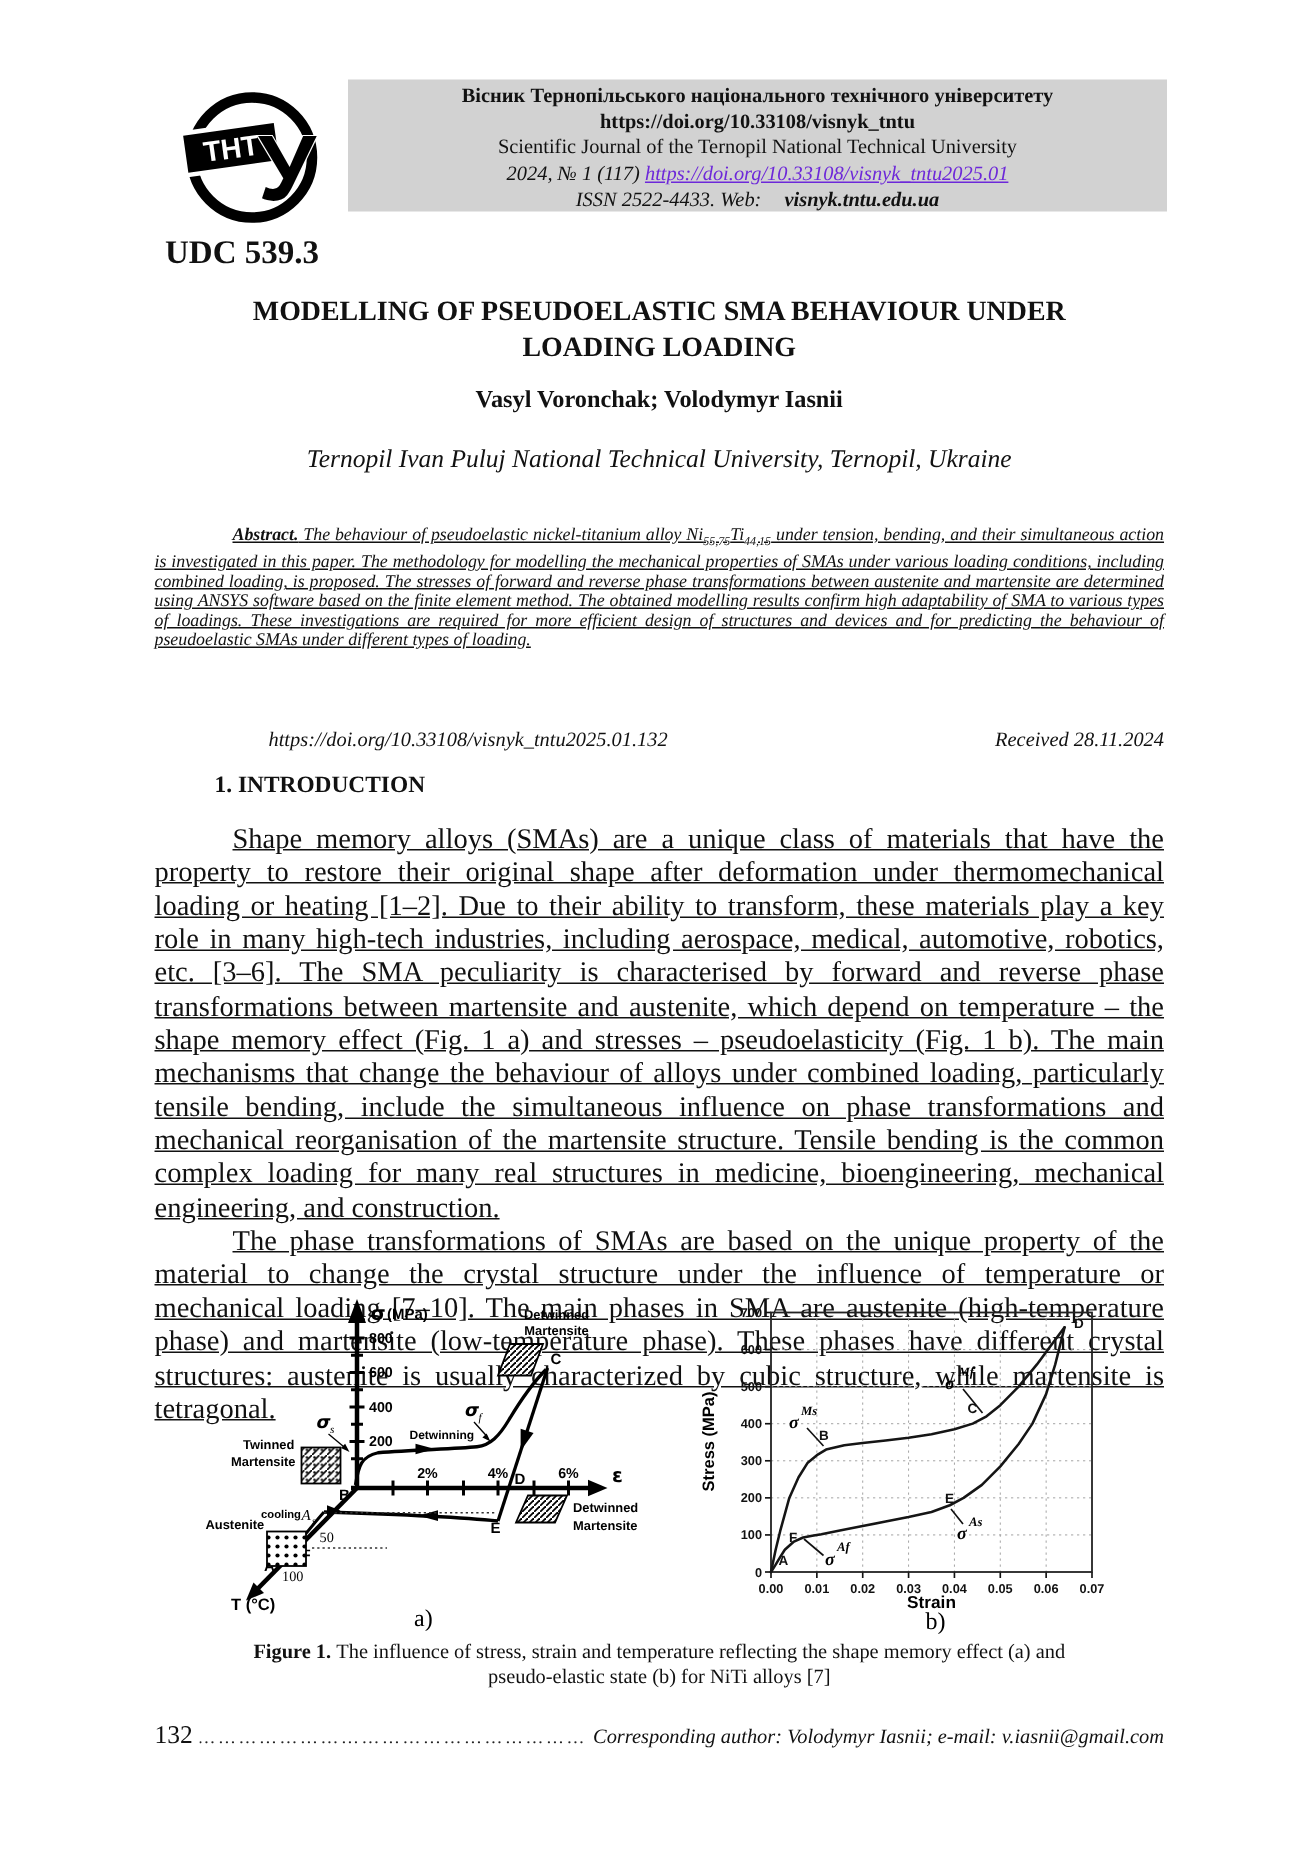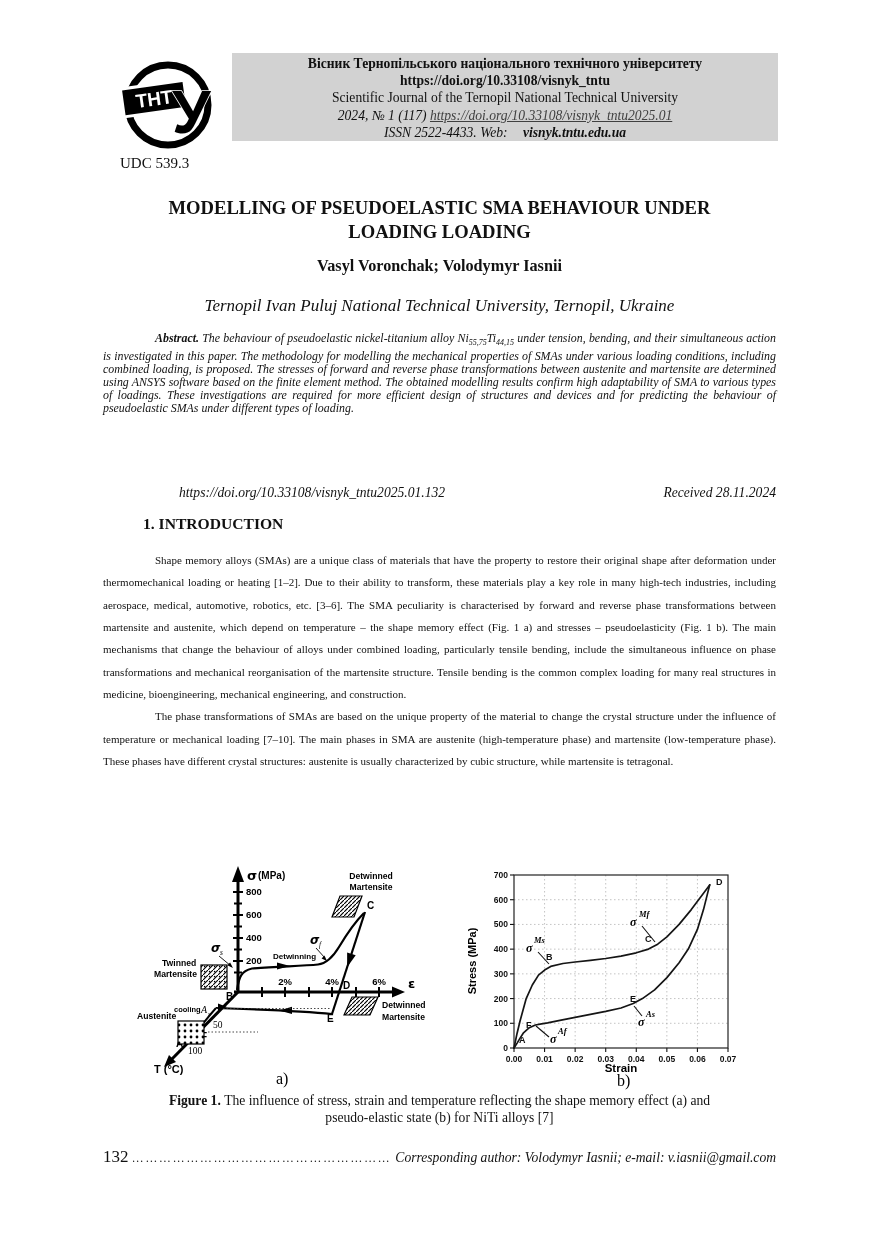--- a/index.html
+++ b/index.html
@@ -5,37 +5,37 @@
   html,body{margin:0;padding:0;background:#888;}
   .page{position:relative;width:877px;height:1240px;background:#fff;margin:0 auto;
         font-family:"Liberation Serif",serif;color:#111;overflow:hidden;}
   .abs{position:absolute;}
   
   .logo-wrap{left:110px;top:56px;width:118px;height:100px;}
   .header-box{left:232px;top:53px;width:546px;height:88px;background:#d2d2d2;
               text-align:center;font-size:13.6px;line-height:17.2px;padding-top:2px;box-sizing:border-box;}
   .hb-b{font-weight:bold;}
   .hb-i{font-style:italic;}
-  .hb-link{color:#404040;text-decoration:underline;font-style:italic;}
+  .hb-link{color:#6d28d9;text-decoration:underline;font-style:italic;}
   .hb-bi{font-weight:bold;font-style:italic;margin-left:12px;}
   
-  .udc{left:120px;top:155px;font-size:15px;font-weight:normal;}
+  .udc{left:110px;top:155px;font-size:22px;font-weight:bold;}
   .title{left:103px;top:196px;width:673px;text-align:center;font-size:18.6px;font-weight:bold;line-height:24px;}
   .authors{left:103px;top:257px;width:673px;text-align:center;font-size:16.2px;font-weight:bold;}
   .affil{left:103px;top:296px;width:673px;text-align:center;font-size:17px;font-style:italic;}
   
-  .abstract{left:103px;top:332px;width:673px;font-size:11.9px;line-height:12.9px;
-            font-style:italic;text-align:justify;}
+  .abstract{left:103px;top:350px;width:673px;font-size:11.9px;line-height:12.9px;
+            font-style:italic;text-align:justify;text-decoration:underline;}
   .abstract p{margin:0;text-indent:52px;}
   .ab-label{font-weight:bold;}
   sub{font-size:8px;}
   .doi-line{left:103px;top:485px;width:673px;font-size:13.6px;font-style:italic;display:flex;justify-content:space-between;}
   .doi-line .doi{margin-left:76px;}
   .sec-h{left:143px;top:515px;font-size:15.6px;font-weight:bold;}
-  .bodytext{left:103px;top:549px;width:673px;font-size:11px;line-height:22.35px;text-align:justify;}
+  .bodytext{left:103px;top:549px;width:673px;font-size:19px;line-height:22.35px;text-align:justify;text-decoration:underline;}
   .bodytext p{margin:0;text-indent:52px;}
   
   .figrow{left:128px;top:860px;width:656px;display:flex;}
   .figrow svg{display:block;}
   .fig-caption{left:103px;top:1092px;width:673px;text-align:center;font-size:13.6px;line-height:17px;}
   .cap-label{font-weight:bold;}
   
   .footer{left:103px;top:1147px;width:673px;display:flex;align-items:baseline;font-size:13.6px;}
   .pageno{font-size:17px;font-style:normal;flex:0 0 auto;}
   .leader{flex:1 1 auto;overflow:hidden;white-space:nowrap;font-style:italic;font-size:12px;color:#222;margin:0 4px;}

